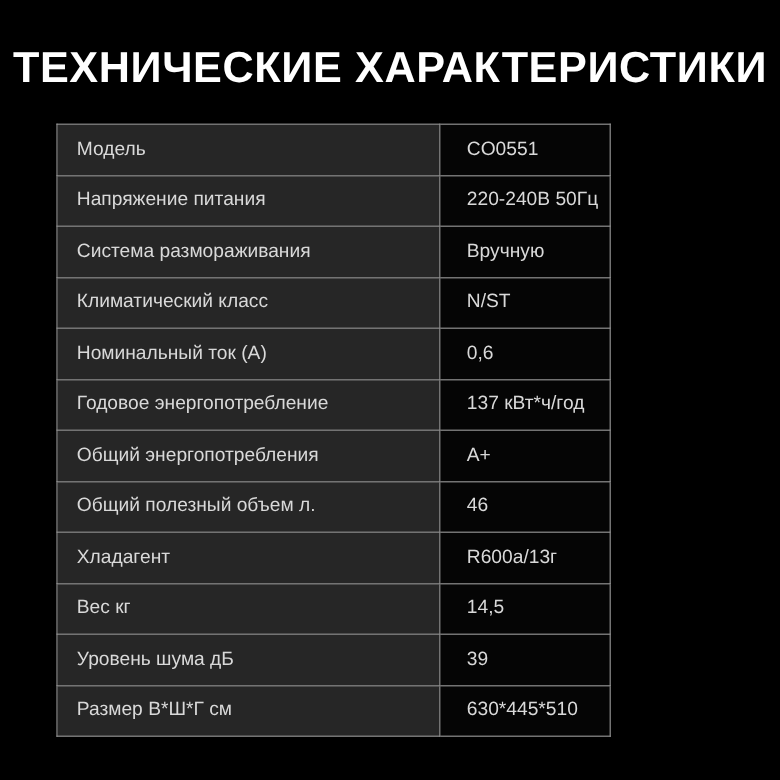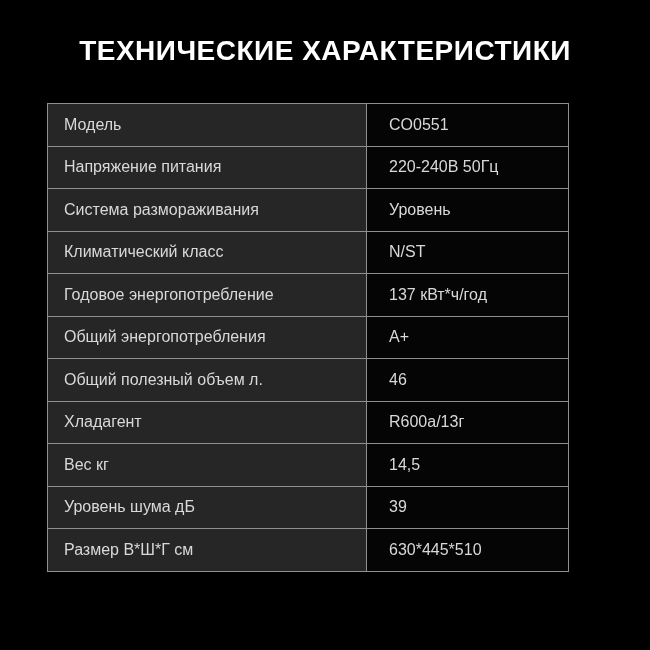--- a/index.html
+++ b/index.html
@@ -19,29 +19,29 @@
     position:relative;
     overflow:hidden;
   }
   .page-title{
     position:absolute;
     top:35px;left:0;
     width:650px;
     margin:0;
     text-align:center;
     color:var(--title);
-    font-size:28px;
+    font-size:36px;
     font-weight:bold;
     letter-spacing:0.5px;
     white-space:nowrap;
   }
   table.spec-table{
     position:absolute;
     left:47px;top:103px;
-    width:522px;
+    width:462px;
     border-collapse:collapse;
     table-layout:fixed;
   }
   table.spec-table td{
     border:1px solid var(--border);
     height:42.5px;
     font-size:16px;
     color:var(--text);
     vertical-align:middle;
     white-space:nowrap;
@@ -68,25 +68,29 @@
         <tr>
           <td class="label-cell">Модель</td>
           <td class="value-cell">CO0551</td>
         </tr>
         <tr>
           <td class="label-cell">Напряжение питания</td>
           <td class="value-cell">220-240В 50Гц</td>
         </tr>
         <tr>
           <td class="label-cell">Система размораживания</td>
-          <td class="value-cell">Уровень</td>
+          <td class="value-cell">Вручную</td>
         </tr>
         <tr>
           <td class="label-cell">Климатический класс</td>
           <td class="value-cell">N/ST</td>
+        </tr>
+        <tr>
+          <td class="label-cell">Номинальный ток (А)</td>
+          <td class="value-cell">0,6</td>
         </tr>
         <tr>
           <td class="label-cell">Годовое энергопотребление</td>
           <td class="value-cell">137 кВт*ч/год</td>
         </tr>
         <tr>
           <td class="label-cell">Общий энергопотребления</td>
           <td class="value-cell">A+</td>
         </tr>
         <tr>

